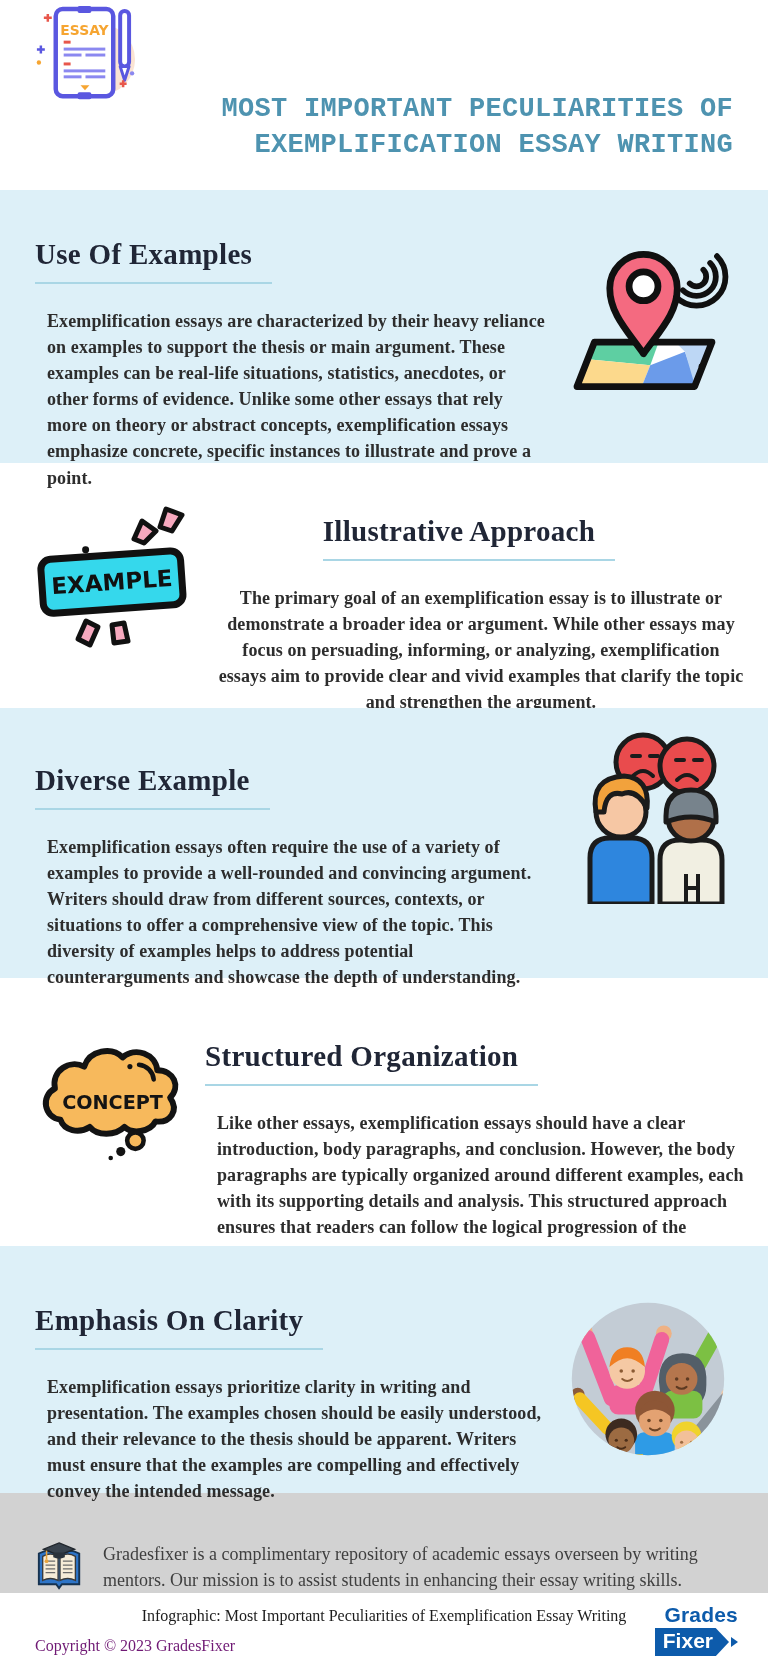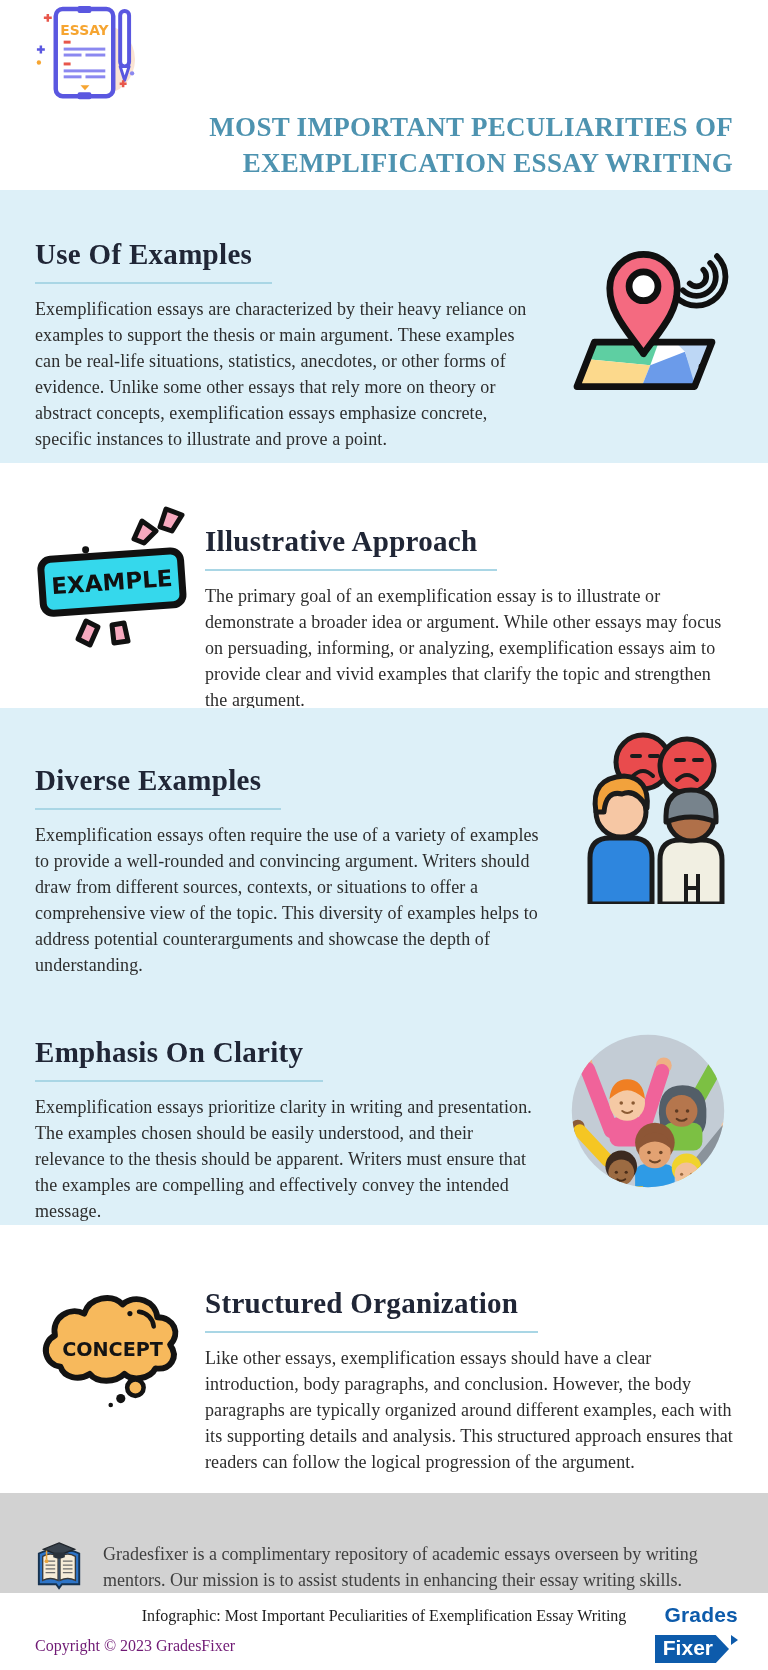--- a/index.html
+++ b/index.html
@@ -2,38 +2,38 @@
 <html style="--accent-teal: #4e93b0; --section-bg: #ddf0f8; --underline: #a9d6e5; --heading: #202636; --body-text: #2d2d2d; --about-bg: #d2d2d2; --about-text: #3f3f3f; --brand-blue: #0d5bab;"><head>
 <meta charset="utf-8">
 <style>
   html,body{margin:0;padding:0;background:#ffffff;}
   .page{position:relative;width:768px;height:1670px;margin:0 auto;background:#ffffff;
         font-family:"Liberation Serif",serif;overflow:hidden;}
 
   
   .header{position:relative;height:190px;background:#ffffff;}
   .logo-abs{position:absolute;left:26px;top:2px;width:114px;}
-  .title{position:absolute;right:35px;top:110px;width:580px;text-align:right;
+  .title{position:absolute;right:35px;top:92px;width:580px;text-align:right;
          color:var(--accent-teal,#4e93b0);font-weight:700;font-size:27px;line-height:1.33;
-         letter-spacing:.3px;font-family:Liberation Serif, serif;}
+         letter-spacing:.3px;font-family:Liberation Mono, monospace;}
 
   
   .sec{position:relative;box-sizing:border-box;padding-left:35px;padding-right:35px;}
   .sec.blue{background:var(--section-bg,#ddf0f8);}
   .s1{height:273px;padding-top:36px;}
-  .s2{height:245px;padding-top:50px;}
+  .s2{height:245px;padding-top:40px;text-align:center;}
   .s3{height:270px;padding-top:44px;}
   .s4{height:268px;padding-top:50px;}
   .s5{height:247px;padding-top:46px;}
   .indent{padding-left:205px;}
 
   h2.sec-head{display:inline-block;margin:12px 0 12px 0;padding:0 20px 11px 0;
      font-size:29px;font-weight:700;color:var(--heading,#202636);letter-spacing:.3px;
      border-bottom:2px solid var(--underline,#a9d6e5);font-family:"Liberation Serif",serif;}
-  p.sec-body{margin:0;font-size:18px;line-height:1.45;color:var(--body-text,#2d2d2d);letter-spacing:.1px;}
+  p.sec-body{margin:12px;font-size:18px;line-height:1.45;color:var(--body-text,#2d2d2d);letter-spacing:.1px;font-weight:bold;}
   .w500{width:500px;} .w505{width:505px;} .w528{width:528px;}
 
   .icon-abs{position:absolute;}
   .pin-pos{right:30px;top:50px;width:188px;}
   .example-pos{left:28px;top:30px;width:170px;}
   .people-pos{right:30px;top:16px;width:190px;}
   .concept-pos{left:33px;top:52px;width:160px;}
   .celebrate-pos{right:28px;top:34px;width:188px;}
 
   
@@ -41,21 +41,21 @@
          box-sizing:border-box;padding:0 35px;gap:18px;}
   .about-icon{flex:0 0 50px;width:50px;}
   .about-text{margin:0;font-size:18px;line-height:1.45;color:var(--about-text,#3f3f3f);width:630px;}
 
   
   .footer{position:relative;height:77px;background:#ffffff;box-sizing:border-box;padding:12px 35px 0 35px;}
   .foot-line1{font-size:16px;color:#1c1c1c;margin:2px 0 0 0;text-align:center;}
   .foot-line2{font-size:16px;color:#701a75;margin:12px 0 0 0;}
   .brand{position:absolute;right:30px;top:10px;font-family:"Liberation Sans",sans-serif;}
   .brand-top{color:var(--brand-blue,#0d5bab);font-size:21px;font-weight:800;letter-spacing:.2px;padding-left:3px;text-align:right;}
-  .brand-row{display:flex;align-items:flex-start;margin-top:8px;}
+  .brand-row{display:flex;align-items:center;margin-top:1px;}
   .brand-box{background:var(--brand-blue,#0d5bab);color:#fff;font-weight:800;font-size:21px;
              line-height:1.15;padding:1px 16px 3px 8px;
              clip-path:polygon(0 0,82% 0,100% 50%,82% 100%,0 100%);}
   .brand-tip{width:0;height:0;border-top:5px solid transparent;border-bottom:5px solid transparent;
              border-left:7px solid var(--brand-blue,#0d5bab);margin-left:2px;}
 </style>
 </head>
 <body>
 
 <div class="page">
@@ -118,36 +118,50 @@
       <path d="M84,132 l12,-2 l4,18 l-14,2 z" fill="#f7a9bf" stroke="#111111" stroke-width="5" stroke-linejoin="round"></path>
       <g transform="rotate(-4 85 90)">
         <rect x="14" y="62" width="140" height="54" rx="10" fill="#35d8ec" stroke="#111111" stroke-width="7"></rect>
         <circle cx="60" cy="55" r="3.5" fill="#111111"></circle>
         <text x="84" y="97" text-anchor="middle" font-family="DejaVu Sans, sans-serif" font-size="23" font-weight="bold" fill="#111111">EXAMPLE</text>
       </g>
     </svg>
   </div>
 
   <div class="sec blue s3">
-    <h2 class="sec-head">Diverse Examples</h2><br>
+    <h2 class="sec-head">Diverse Example</h2><br>
     <p class="sec-body w505">Exemplification essays often require the use of a variety of examples to provide a well-rounded and convincing argument. Writers should draw from different sources, contexts, or situations to offer a comprehensive view of the topic. This diversity of examples helps to address potential counterarguments and showcase the depth of understanding.</p>
     <svg class="icon-abs people-pos" viewBox="0 0 190 180">
       <circle cx="95" cy="38" r="27" fill="#e94b4d" stroke="#1b1b1b" stroke-width="5"></circle>
       <path d="M84,32 h8 M102,32 h8" stroke="#1b1b1b" stroke-width="4" stroke-linecap="round"></path>
       <path d="M85,52 Q95,42 105,52" fill="none" stroke="#1b1b1b" stroke-width="4" stroke-linecap="round"></path>
       <circle cx="139" cy="42" r="27" fill="#e94b4d" stroke="#1b1b1b" stroke-width="5"></circle>
       <path d="M128,36 h8 M146,36 h8" stroke="#1b1b1b" stroke-width="4" stroke-linecap="round"></path>
       <path d="M129,56 Q139,46 149,56" fill="none" stroke="#1b1b1b" stroke-width="4" stroke-linecap="round"></path>
       <path d="M42,180 L42,134 Q42,114 62,114 L84,114 Q104,114 104,134 L104,180 Z" fill="#2e86de" stroke="#1b1b1b" stroke-width="5"></path>
       <circle cx="73" cy="88" r="25" fill="#f6c7a4" stroke="#1b1b1b" stroke-width="5"></circle>
       <path d="M48,88 Q42,54 76,52 Q102,54 99,84 Q88,64 74,70 Q58,66 56,88 Z" fill="#f2a23c" stroke="#1b1b1b" stroke-width="5" stroke-linejoin="round"></path>
       <path d="M112,180 L112,136 Q112,116 132,116 L154,116 Q174,116 174,136 L174,180 Z" fill="#f1efe2" stroke="#1b1b1b" stroke-width="5"></path>
       <path d="M138,150 V178 M150,150 V178 M138,164 H150" stroke="#1b1b1b" stroke-width="4"></path>
       <circle cx="143" cy="94" r="23" fill="#b07049" stroke="#1b1b1b" stroke-width="5"></circle>
       <path d="M118,92 Q118,66 143,66 Q168,66 168,92 L168,98 Q143,88 118,98 Z" fill="#77838c" stroke="#1b1b1b" stroke-width="5" stroke-linejoin="round"></path>
+    </svg>
+  </div>
+
+  <div class="sec s4 indent">
+    <h2 class="sec-head">Structured Organization</h2><br>
+    <p class="sec-body w528">Like other essays, exemplification essays should have a clear introduction, body paragraphs, and conclusion. However, the body paragraphs are typically organized around different examples, each with its supporting details and analysis. This structured approach ensures that readers can follow the logical progression of the argument.</p>
+    <svg class="icon-abs concept-pos" viewBox="0 0 175 145">
+      <path d="M30,98 C12,96 8,72 24,64 C20,44 40,32 56,40 C62,22 86,18 98,30 C112,18 134,26 136,44 C154,44 162,62 150,74 C160,88 150,102 134,100 C128,112 108,114 100,106 C90,116 70,116 62,106 C50,114 34,110 30,98 Z" fill="#f7b95c" stroke="#131313" stroke-width="6.5" stroke-linejoin="round"></path>
+      <circle cx="106" cy="40" r="2.8" fill="#131313"></circle>
+      <path d="M116,38 A18,18 0 0 1 132,54" fill="none" stroke="#131313" stroke-width="5" stroke-linecap="round"></path>
+      <text x="87" y="86" text-anchor="middle" font-family="DejaVu Sans, sans-serif" font-size="21" font-weight="bold" fill="#141414">CONCEPT</text>
+      <circle cx="112" cy="121" r="9" fill="#f7b95c" stroke="#131313" stroke-width="5"></circle>
+      <circle cx="96" cy="133" r="5" fill="#131313"></circle>
+      <circle cx="85" cy="140" r="2.5" fill="#131313"></circle>
     </svg>
   </div>
 
   <div class="sec blue s5">
     <h2 class="sec-head">Emphasis On Clarity</h2><br>
     <p class="sec-body w500">Exemplification essays prioritize clarity in writing and presentation. The examples chosen should be easily understood, and their relevance to the thesis should be apparent. Writers must ensure that the examples are compelling and effectively convey the intended message.</p>
     <svg class="icon-abs celebrate-pos" viewBox="0 0 190 180">
       <defs>
           <clipPath id="cg">
             <circle cx="97" cy="100" r="77"></circle>
@@ -193,34 +207,20 @@
         <circle cx="136" cy="158" r="15" fill="#f0d32c"></circle>
         <rect x="116" y="178" width="42" height="16" fill="#2e9be6"></rect>
         <circle cx="136" cy="164" r="12" fill="#f2c099"></circle>
         <circle cx="131" cy="164" r="1.6" fill="#9c6b42"></circle>
           <circle cx="141" cy="164" r="1.6" fill="#9c6b42"></circle>
         <path d="M132,171 q4,3 8,0" fill="none" stroke="#9c6b42" stroke-width="2" stroke-linecap="round"></path>
       </g>
     </svg>
   </div>
 
-  <div class="sec s4 indent">
-    <h2 class="sec-head">Structured Organization</h2><br>
-    <p class="sec-body w528">Like other essays, exemplification essays should have a clear introduction, body paragraphs, and conclusion. However, the body paragraphs are typically organized around different examples, each with its supporting details and analysis. This structured approach ensures that readers can follow the logical progression of the argument.</p>
-    <svg class="icon-abs concept-pos" viewBox="0 0 175 145">
-      <path d="M30,98 C12,96 8,72 24,64 C20,44 40,32 56,40 C62,22 86,18 98,30 C112,18 134,26 136,44 C154,44 162,62 150,74 C160,88 150,102 134,100 C128,112 108,114 100,106 C90,116 70,116 62,106 C50,114 34,110 30,98 Z" fill="#f7b95c" stroke="#131313" stroke-width="6.5" stroke-linejoin="round"></path>
-      <circle cx="106" cy="40" r="2.8" fill="#131313"></circle>
-      <path d="M116,38 A18,18 0 0 1 132,54" fill="none" stroke="#131313" stroke-width="5" stroke-linecap="round"></path>
-      <text x="87" y="86" text-anchor="middle" font-family="DejaVu Sans, sans-serif" font-size="21" font-weight="bold" fill="#141414">CONCEPT</text>
-      <circle cx="112" cy="121" r="9" fill="#f7b95c" stroke="#131313" stroke-width="5"></circle>
-      <circle cx="96" cy="133" r="5" fill="#131313"></circle>
-      <circle cx="85" cy="140" r="2.5" fill="#131313"></circle>
-    </svg>
-  </div>
-
   <div class="about">
     <svg class="about-icon" viewBox="0 0 52 54">
       <path d="M4,13 Q15,7 25,13 Q35,7 46,13 L46,45 L28,45 L25,49 L22,45 L4,45 Z" fill="#2e75c8" stroke="#16324f" stroke-width="2"></path>
       <path d="M8,16 Q16,11 24,16 L24,41 Q16,37 8,41 Z" fill="#f6ecd8" stroke="#3a3a3a" stroke-width="1.4"></path>
       <path d="M26,16 Q34,11 42,16 L42,41 Q34,37 26,41 Z" fill="#f6ecd8" stroke="#3a3a3a" stroke-width="1.4"></path>
       <g stroke="#6b6b6b" stroke-width="1.3">
         <path d="M11,21 h10 M11,25 h10 M11,29 h10 M11,33 h10 M29,21 h10 M29,25 h10 M29,29 h10 M29,33 h10"></path>
       </g>
       <path d="M25,2 L41,8.5 L25,15 L9,8.5 Z" fill="#39434d" stroke="#20262c" stroke-width="1.5"></path>
       <path d="M19,12 L31,12 L31,17 Q25,20 19,17 Z" fill="#2b333b"></path>

